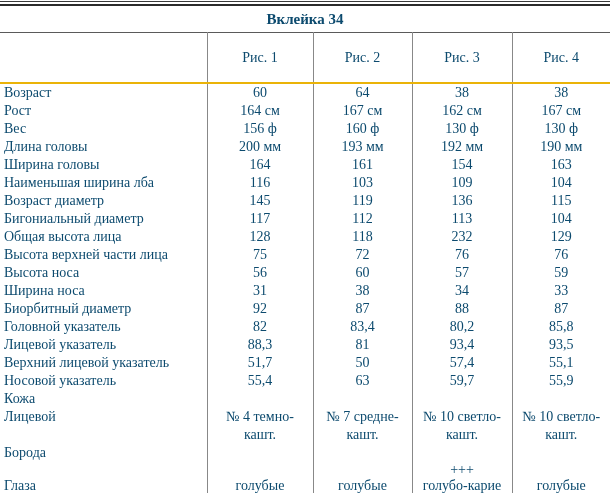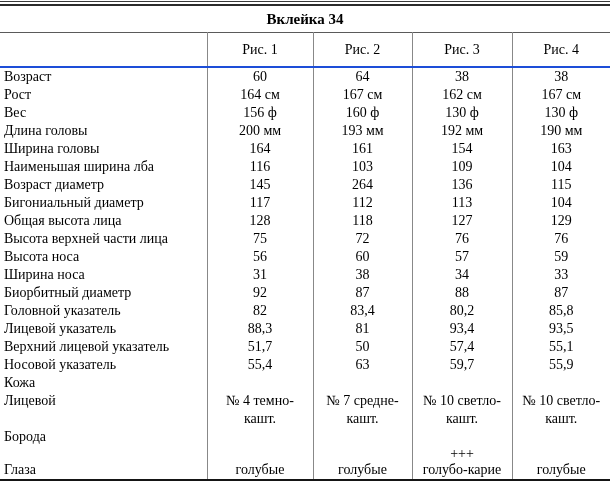--- a/index.html
+++ b/index.html
@@ -1,21 +1,21 @@
 <!DOCTYPE html>
 <html><head>
 <meta charset="utf-8">
 <style>
   html, body { margin: 0; padding: 0; background: #ffffff; }
   .page {
     position: relative;
     width: 610px;
     height: 493px;
     background: #ffffff;
-    color: #000000;
+    color: #0c4a6e;
     font-family: "Liberation Serif", "DejaVu Serif", serif;
     font-size: 14px;
     overflow: hidden;
     box-sizing: border-box;
   }
   .rule-top-1 { height: 1px; background: #3a3a3a; margin-top: 1px; }
   .rule-top-2 { height: 2px; background: #2c2c2c; margin-top: 2px; }
   .caption {
     height: 26px;
     line-height: 26px;
@@ -32,22 +32,22 @@
   }
   table.meas col.c-lbl { width: 207px; }
   table.meas col.c-1 { width: 106px; }
   table.meas col.c-2 { width: 99px; }
   table.meas col.c-3 { width: 100px; }
   table.meas col.c-4 { width: 98px; }
   thead th {
     height: 25px;
     font-weight: normal;
     text-align: center;
-    border-bottom: 2px solid #1d4ed8;
-    padding: 4px;
+    border-bottom: 2px solid #eab308;
+    padding: 12px;
   }
   th.lbl {
     font-weight: normal;
     text-align: left;
     padding: 0 0 0 4px;
     vertical-align: top;
     margin-left: 40px;
   }
   td.val {
     text-align: center;
@@ -124,36 +124,36 @@
       <tr>
           <th class="lbl">Наименьшая ширина лба</th>
           <td class="val vline">116</td>
           <td class="val vline">103</td>
           <td class="val vline">109</td>
           <td class="val vline">104</td>
         </tr>
       <tr>
           <th class="lbl">Возраст диаметр</th>
           <td class="val vline">145</td>
-          <td class="val vline">264</td>
+          <td class="val vline">119</td>
           <td class="val vline">136</td>
           <td class="val vline">115</td>
         </tr>
       <tr>
           <th class="lbl">Бигониальный диаметр</th>
           <td class="val vline">117</td>
           <td class="val vline">112</td>
           <td class="val vline">113</td>
           <td class="val vline">104</td>
         </tr>
       <tr>
           <th class="lbl">Общая высота лица</th>
           <td class="val vline">128</td>
           <td class="val vline">118</td>
-          <td class="val vline">127</td>
+          <td class="val vline">232</td>
           <td class="val vline">129</td>
         </tr>
       <tr>
           <th class="lbl">Высота верхней части лица</th>
           <td class="val vline">75</td>
           <td class="val vline">72</td>
           <td class="val vline">76</td>
           <td class="val vline">76</td>
         </tr>
       <tr>

